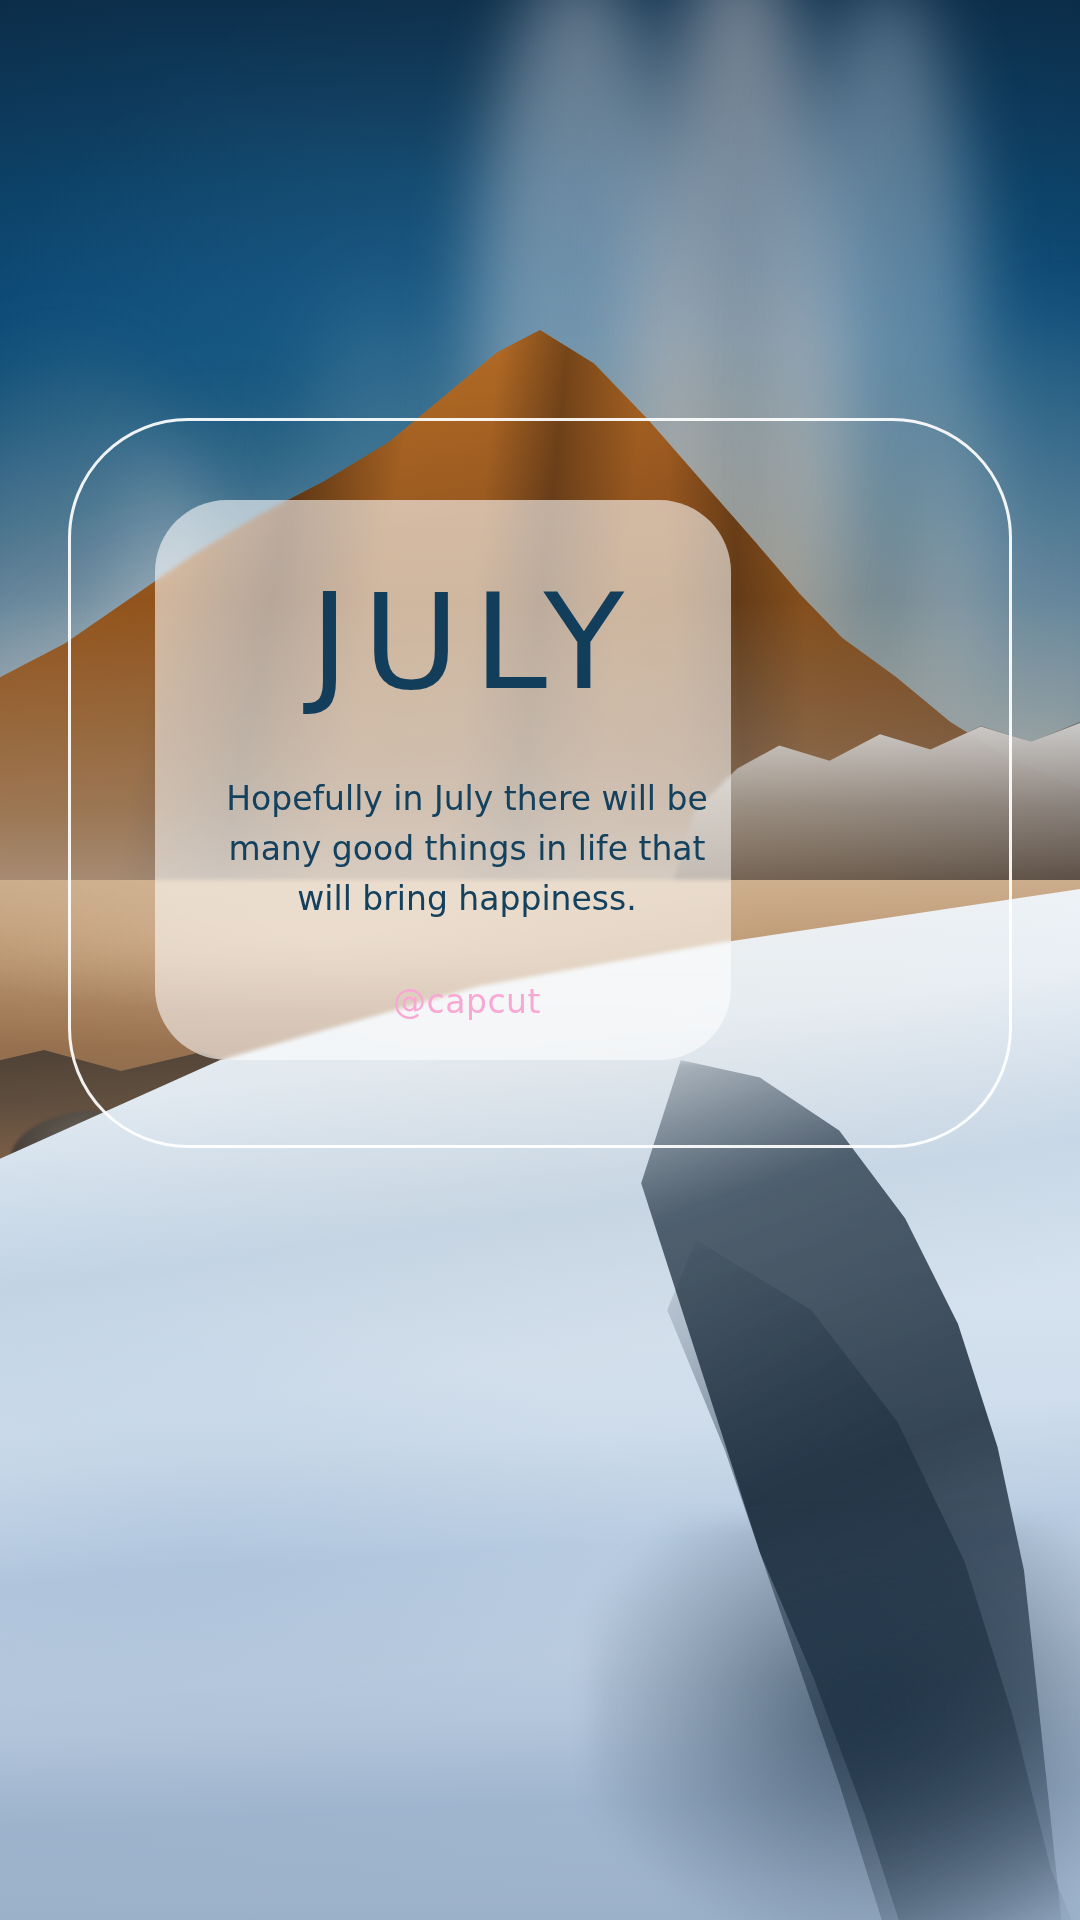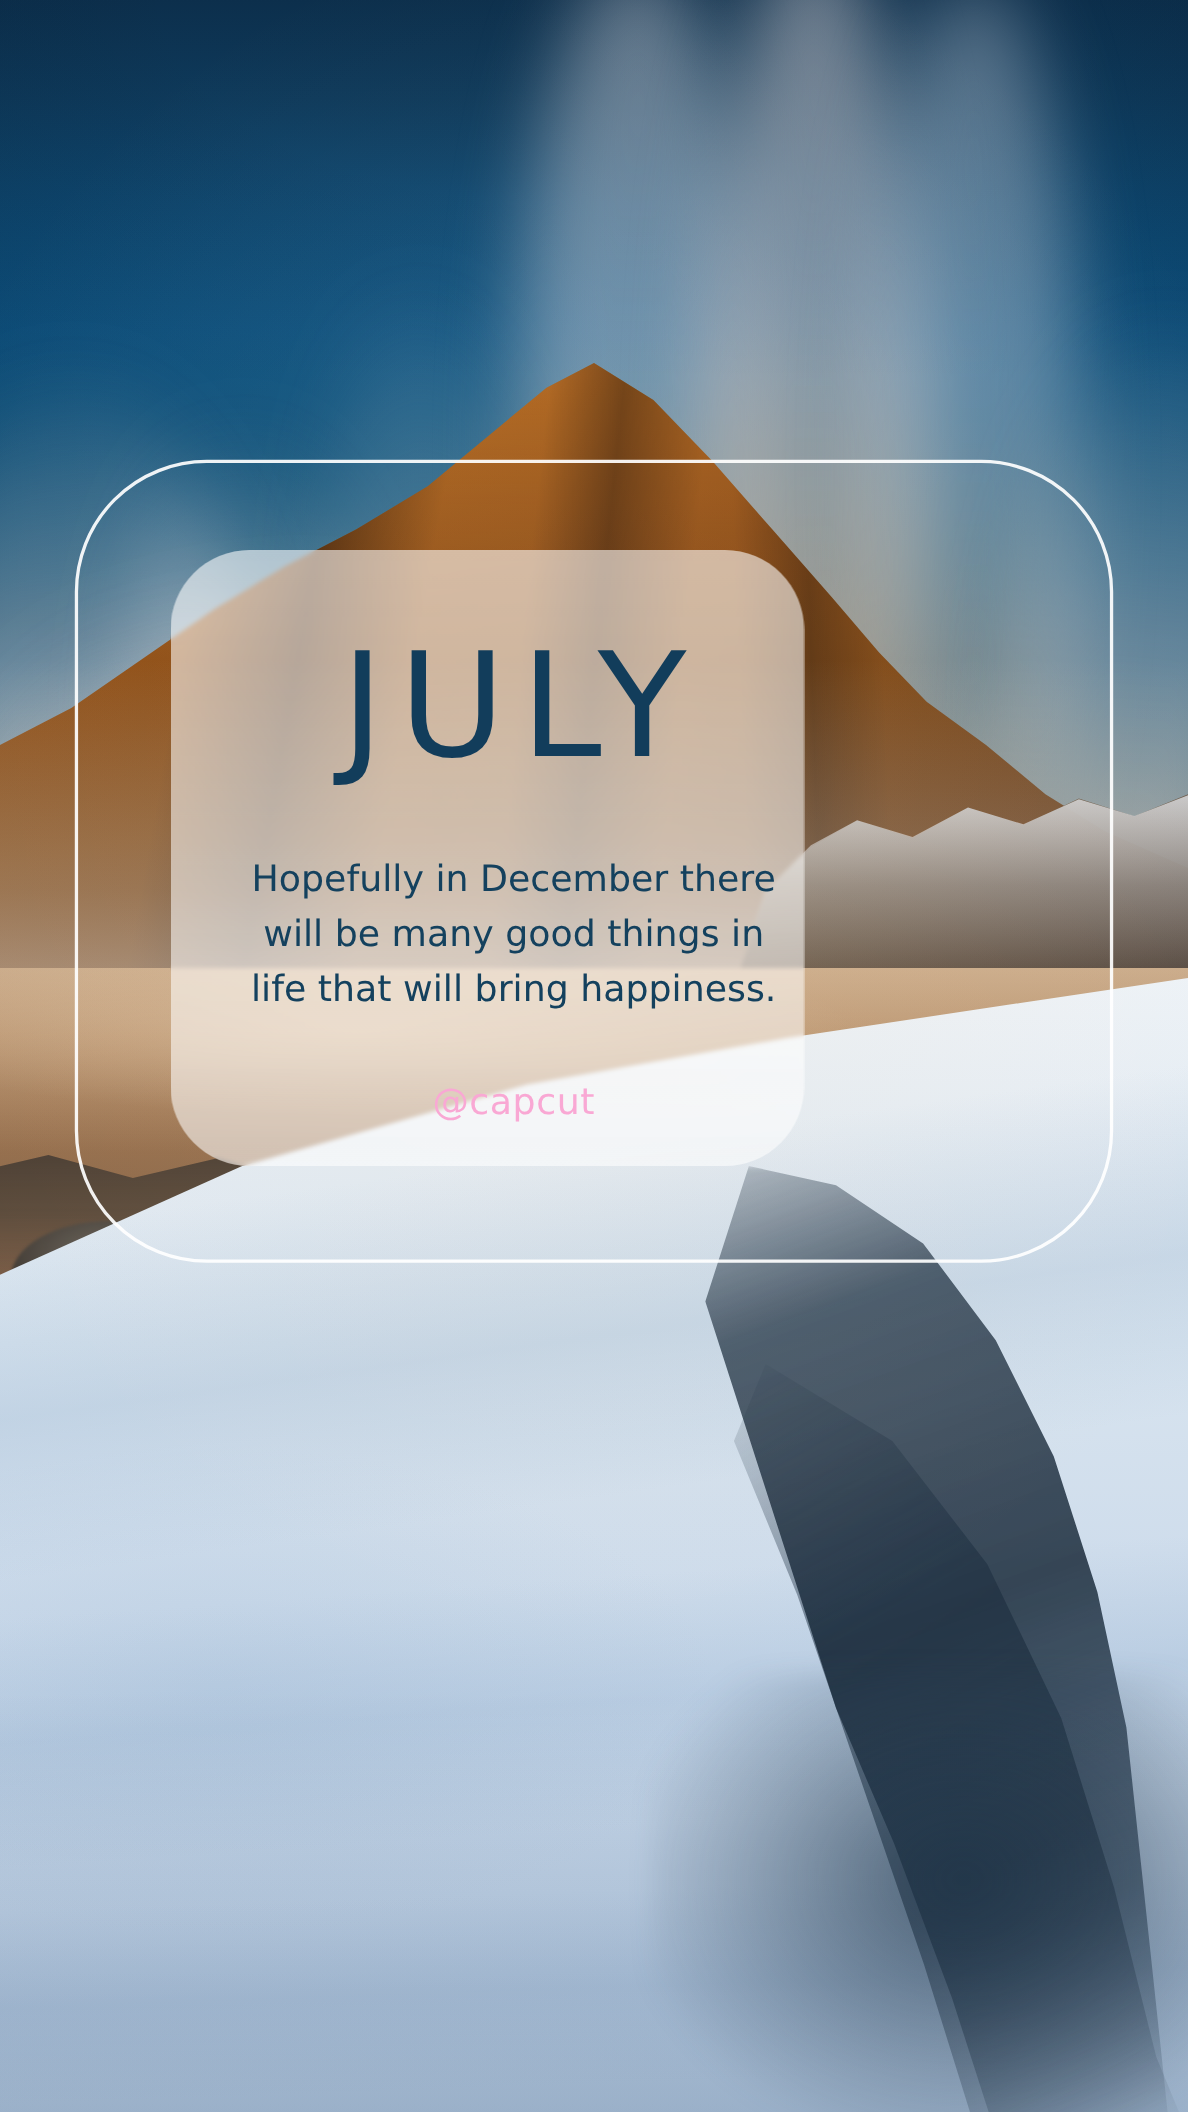--- a/index.html
+++ b/index.html
@@ -340,18 +340,18 @@
     <div class="photo-tone"></div>
   </div>
 
   <div class="frame"></div>
 
   <div class="glass"></div>
 
   <div class="content">
     <div class="title">JULY</div>
 
-    <div class="body">Hopefully in December there will be many good things in life that will bring happiness.</div>
+    <div class="body">Hopefully in July there will be many good things in life that will bring happiness.</div>
 
     <div class="handle">@capcut</div>
   </div>
 
 </div>
 
 </body></html>

